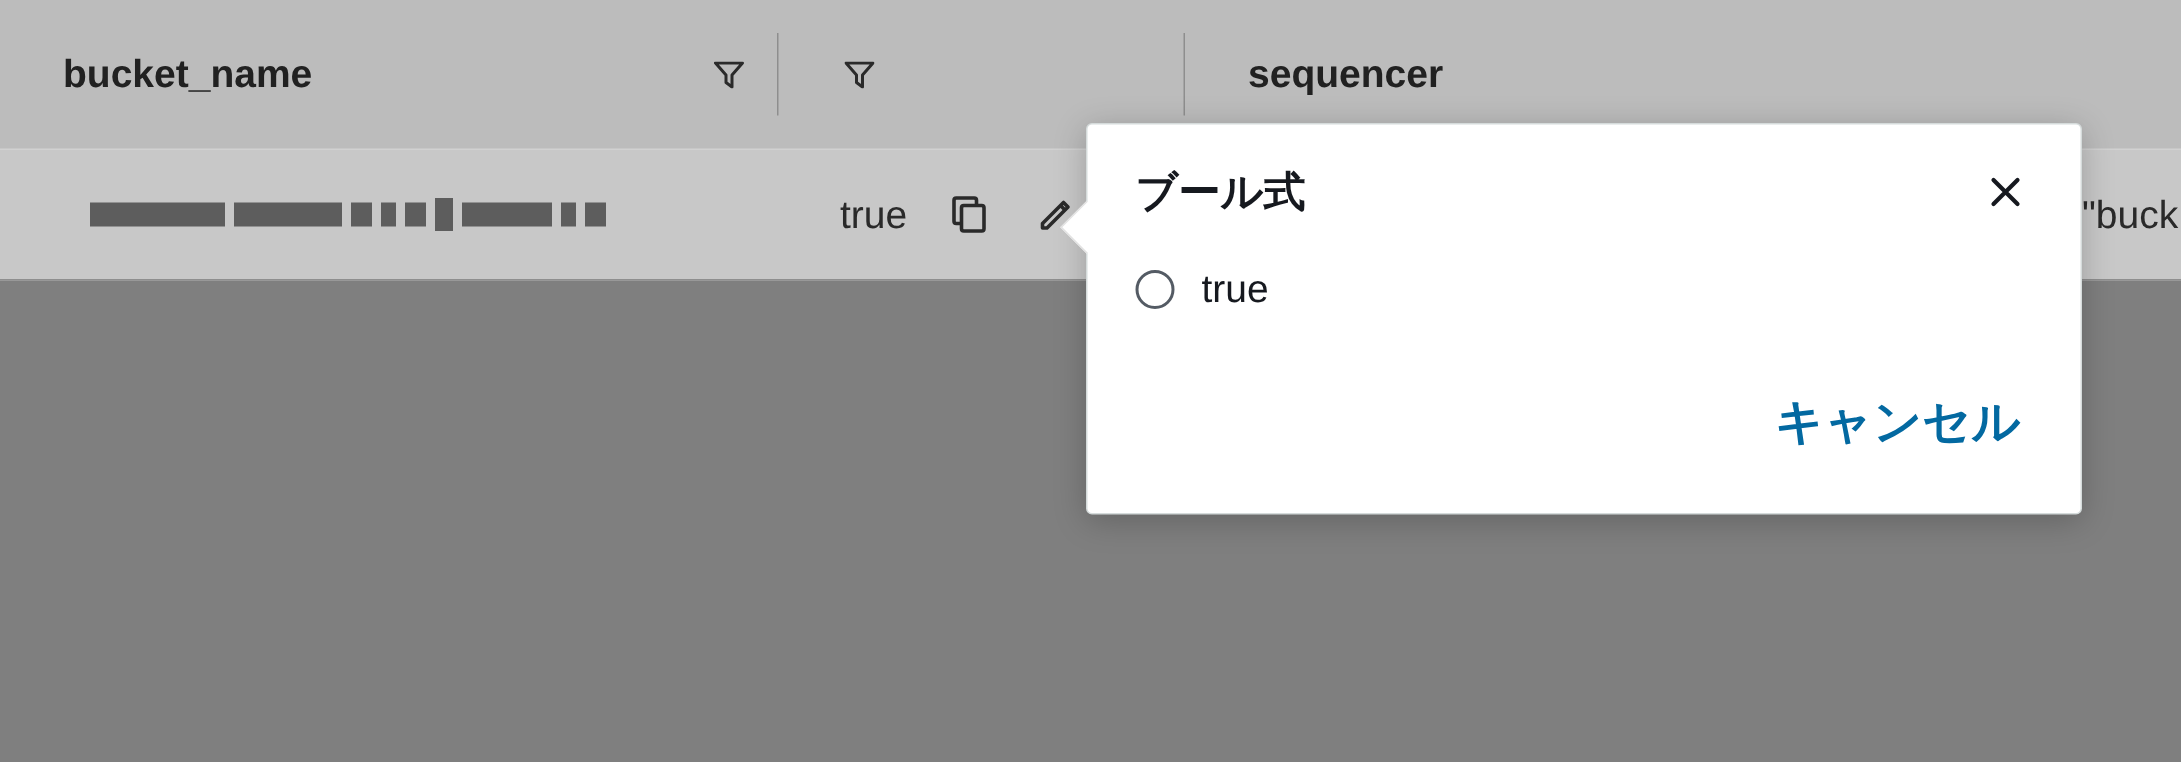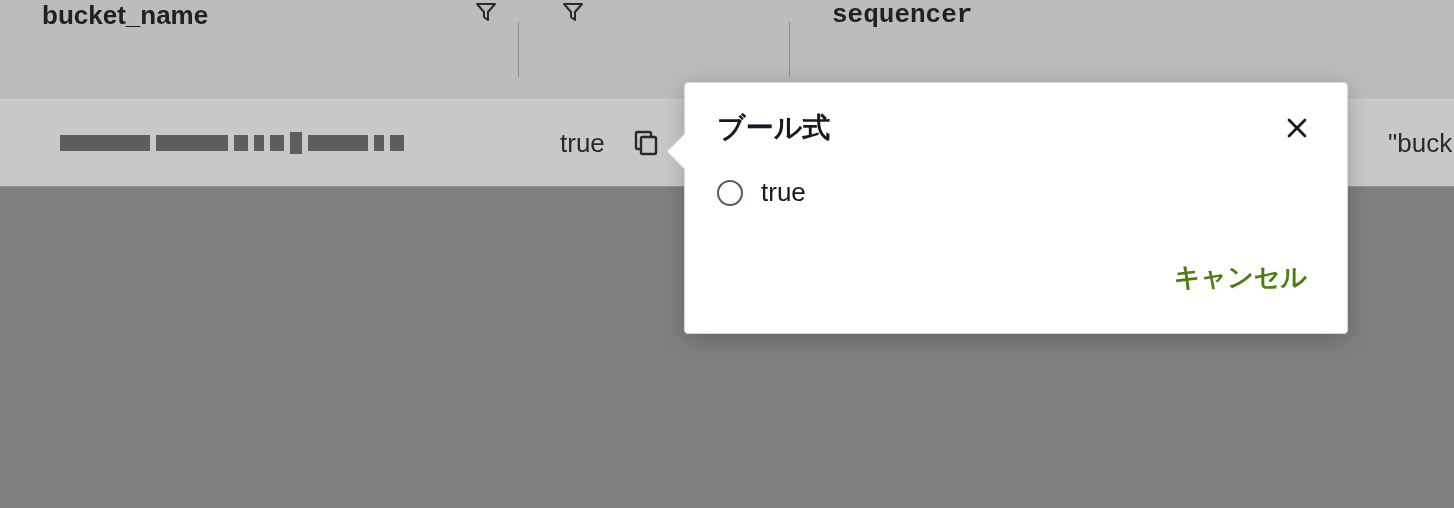--- a/index.html
+++ b/index.html
@@ -22,41 +22,41 @@
     display: flex;
     align-items: stretch;
     background: #f4f4f4;
     border-bottom: 1px solid #d1d1d1;
     height: 100px;
     position: relative;
   }
   .dim .thead { background: #bcbcbc; }
   .th {
     display: flex;
-    align-items: flex-start;
+    align-items: center;
     font-weight: 700;
     font-size: 26px;
     color: #16191f;
     padding: 0 20px 0 42px;
     position: relative;
   }
   .dim .th { color: #212121; }
   .th .label { flex: 1 1 auto; }
   .th .filter {
     width: 24px; height: 24px;
     display: inline-flex; align-items: center; justify-content: center;
   }
   .th-sep {
     width: 1px;
     background: #8e8e8e;
     margin: 22px 0;
   }
   .col-bucket { width: 518px; }
   .col-processing { width: 270px; }
-  .col-sequencer { flex: 1 0 auto; font-family: Liberation Mono, monospace; }
+  .col-sequencer { flex: 1 0 auto; }
 
   .trow {
     display: flex;
     align-items: center;
     background: #c8c8c8;
     height: 87px;
     border-bottom: 1px solid #8e8e8e;
     font-size: 24px;
   }
   .cell {
@@ -94,21 +94,21 @@
     color: #2a2a2a;
     padding-right: 0;
     overflow: hidden;
     width: 70px;
     justify-content: flex-start;
   }
 
   
   .popover {
     position: absolute;
-    left: 684px;
+    left: 724px;
     top: 82px;
     width: 664px;
     background: #ffffff;
     border: 1px solid #d5dbdb;
     border-radius: 4px;
     box-shadow: 0 4px 22px rgba(0,0,0,0.22);
     z-index: 20;
   }
   .popover::before {
     content: "";
@@ -156,22 +156,22 @@
     content: "";
     width: 14px; height: 14px; border-radius: 50%;
     background: #0073bb;
   }
   .pop-footer {
     display: flex; justify-content: flex-end; align-items: center;
     gap: 22px;
     padding: 22px 32px 28px 32px;
   }
   .btn-link {
-    font-size: 26px;
-    color: #4d7c0f;
+    font-size: 32px;
+    color: #0369a1;
     font-weight: 700;
     cursor: pointer;
     padding: 10px 8px;
   }
   .btn-primary {
     font-size: 26px;
     font-weight: 700;
     color: #16191f;
     background: #ff9900;
     border: 1px solid #ff9900;

